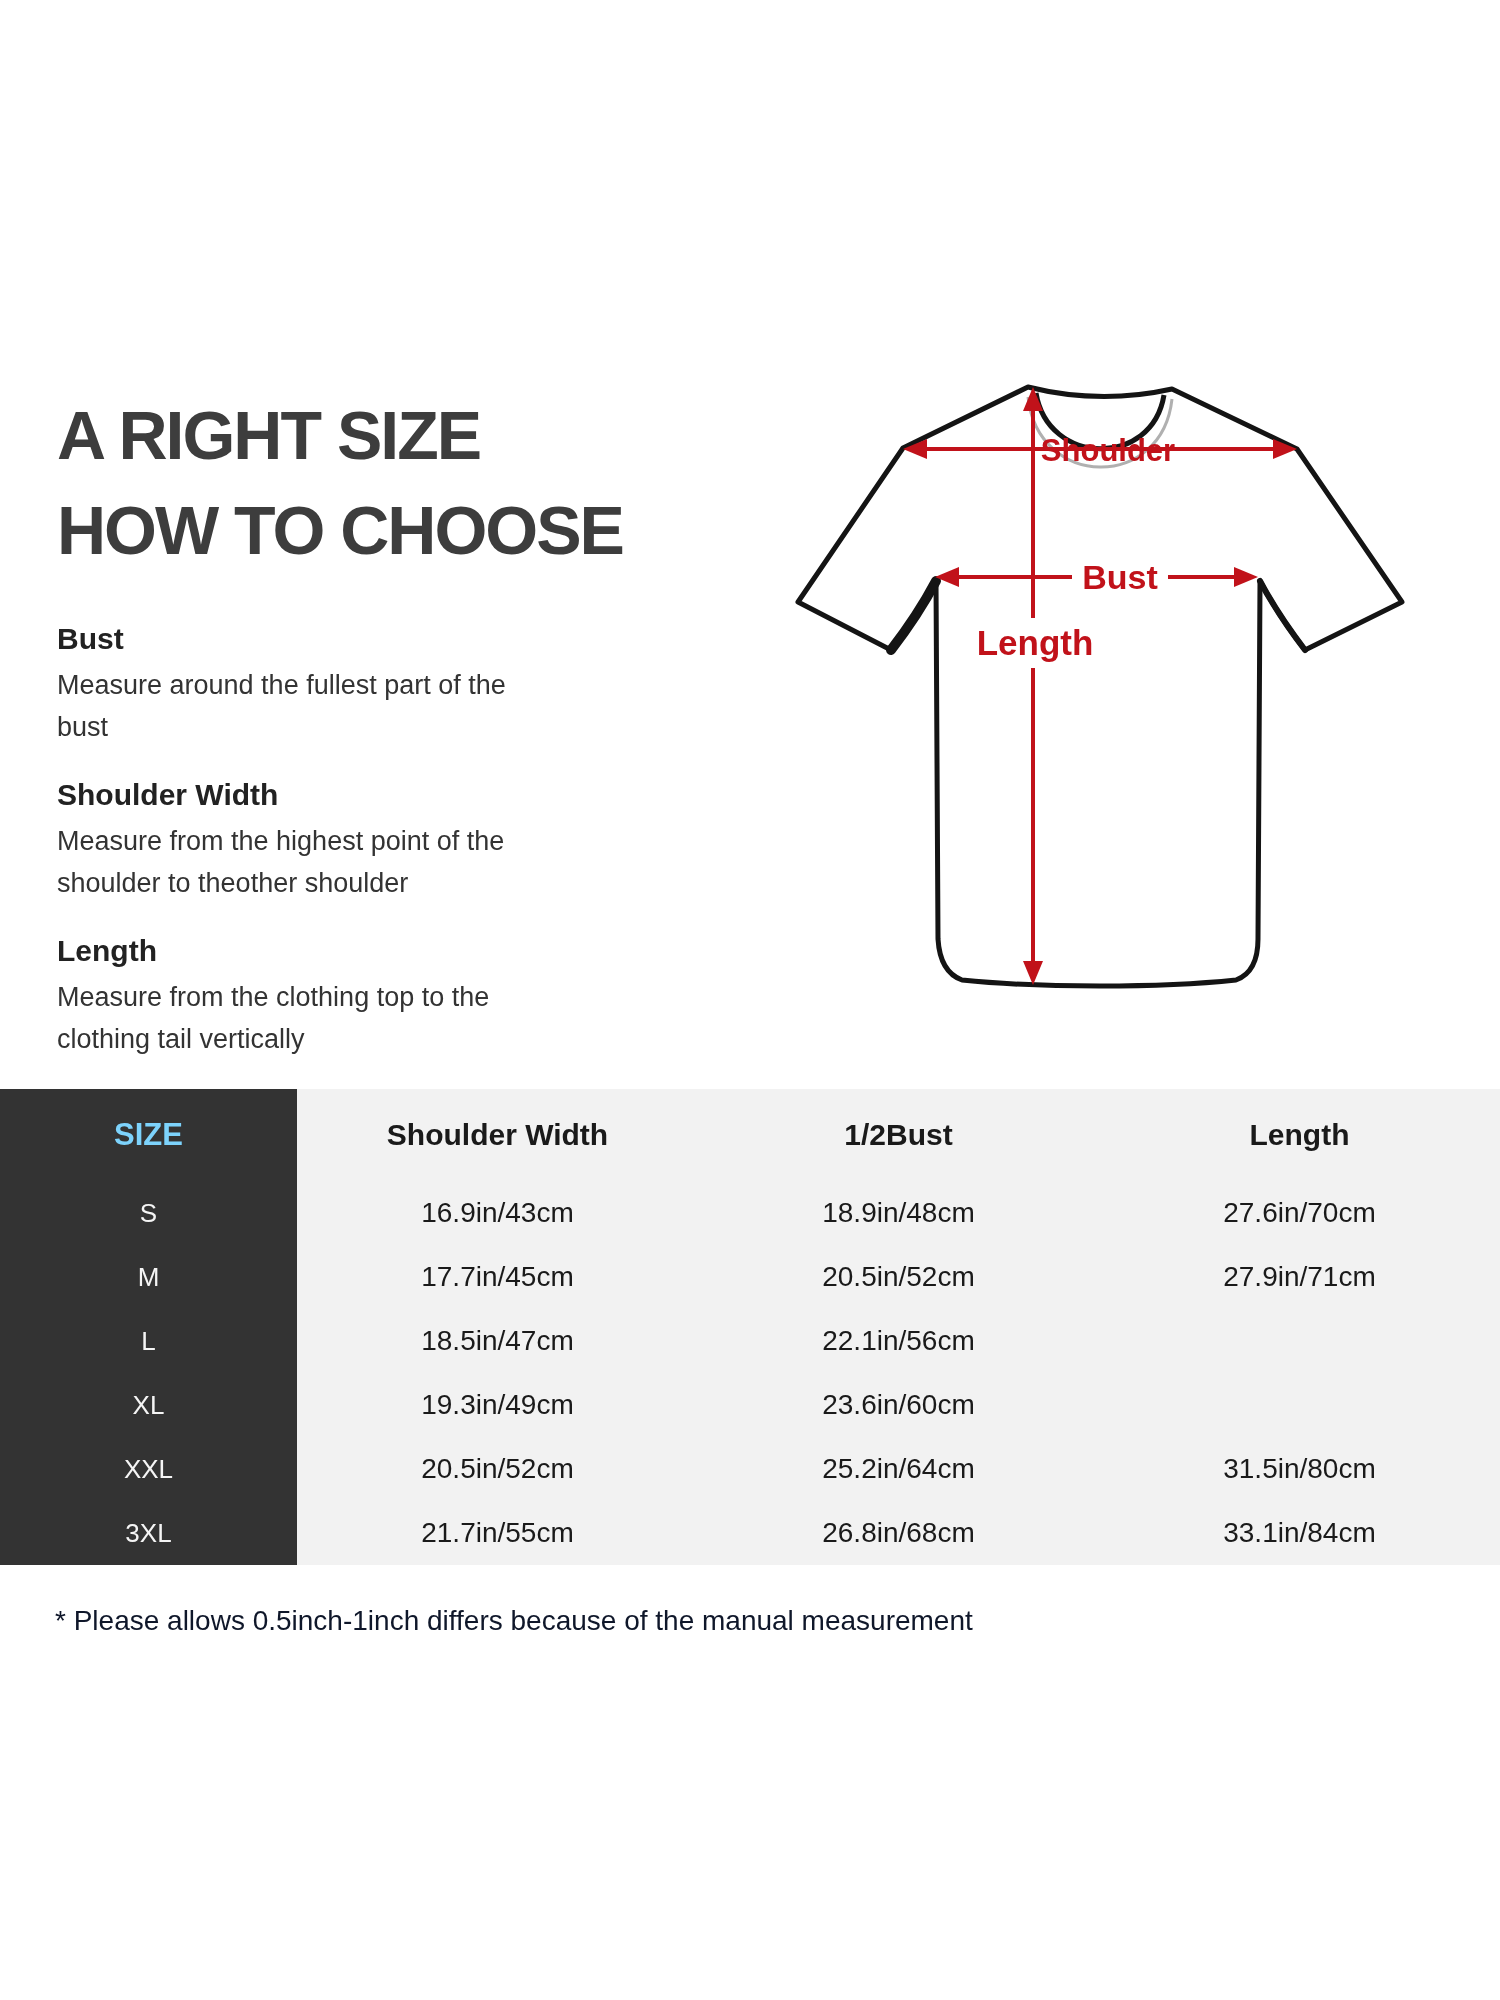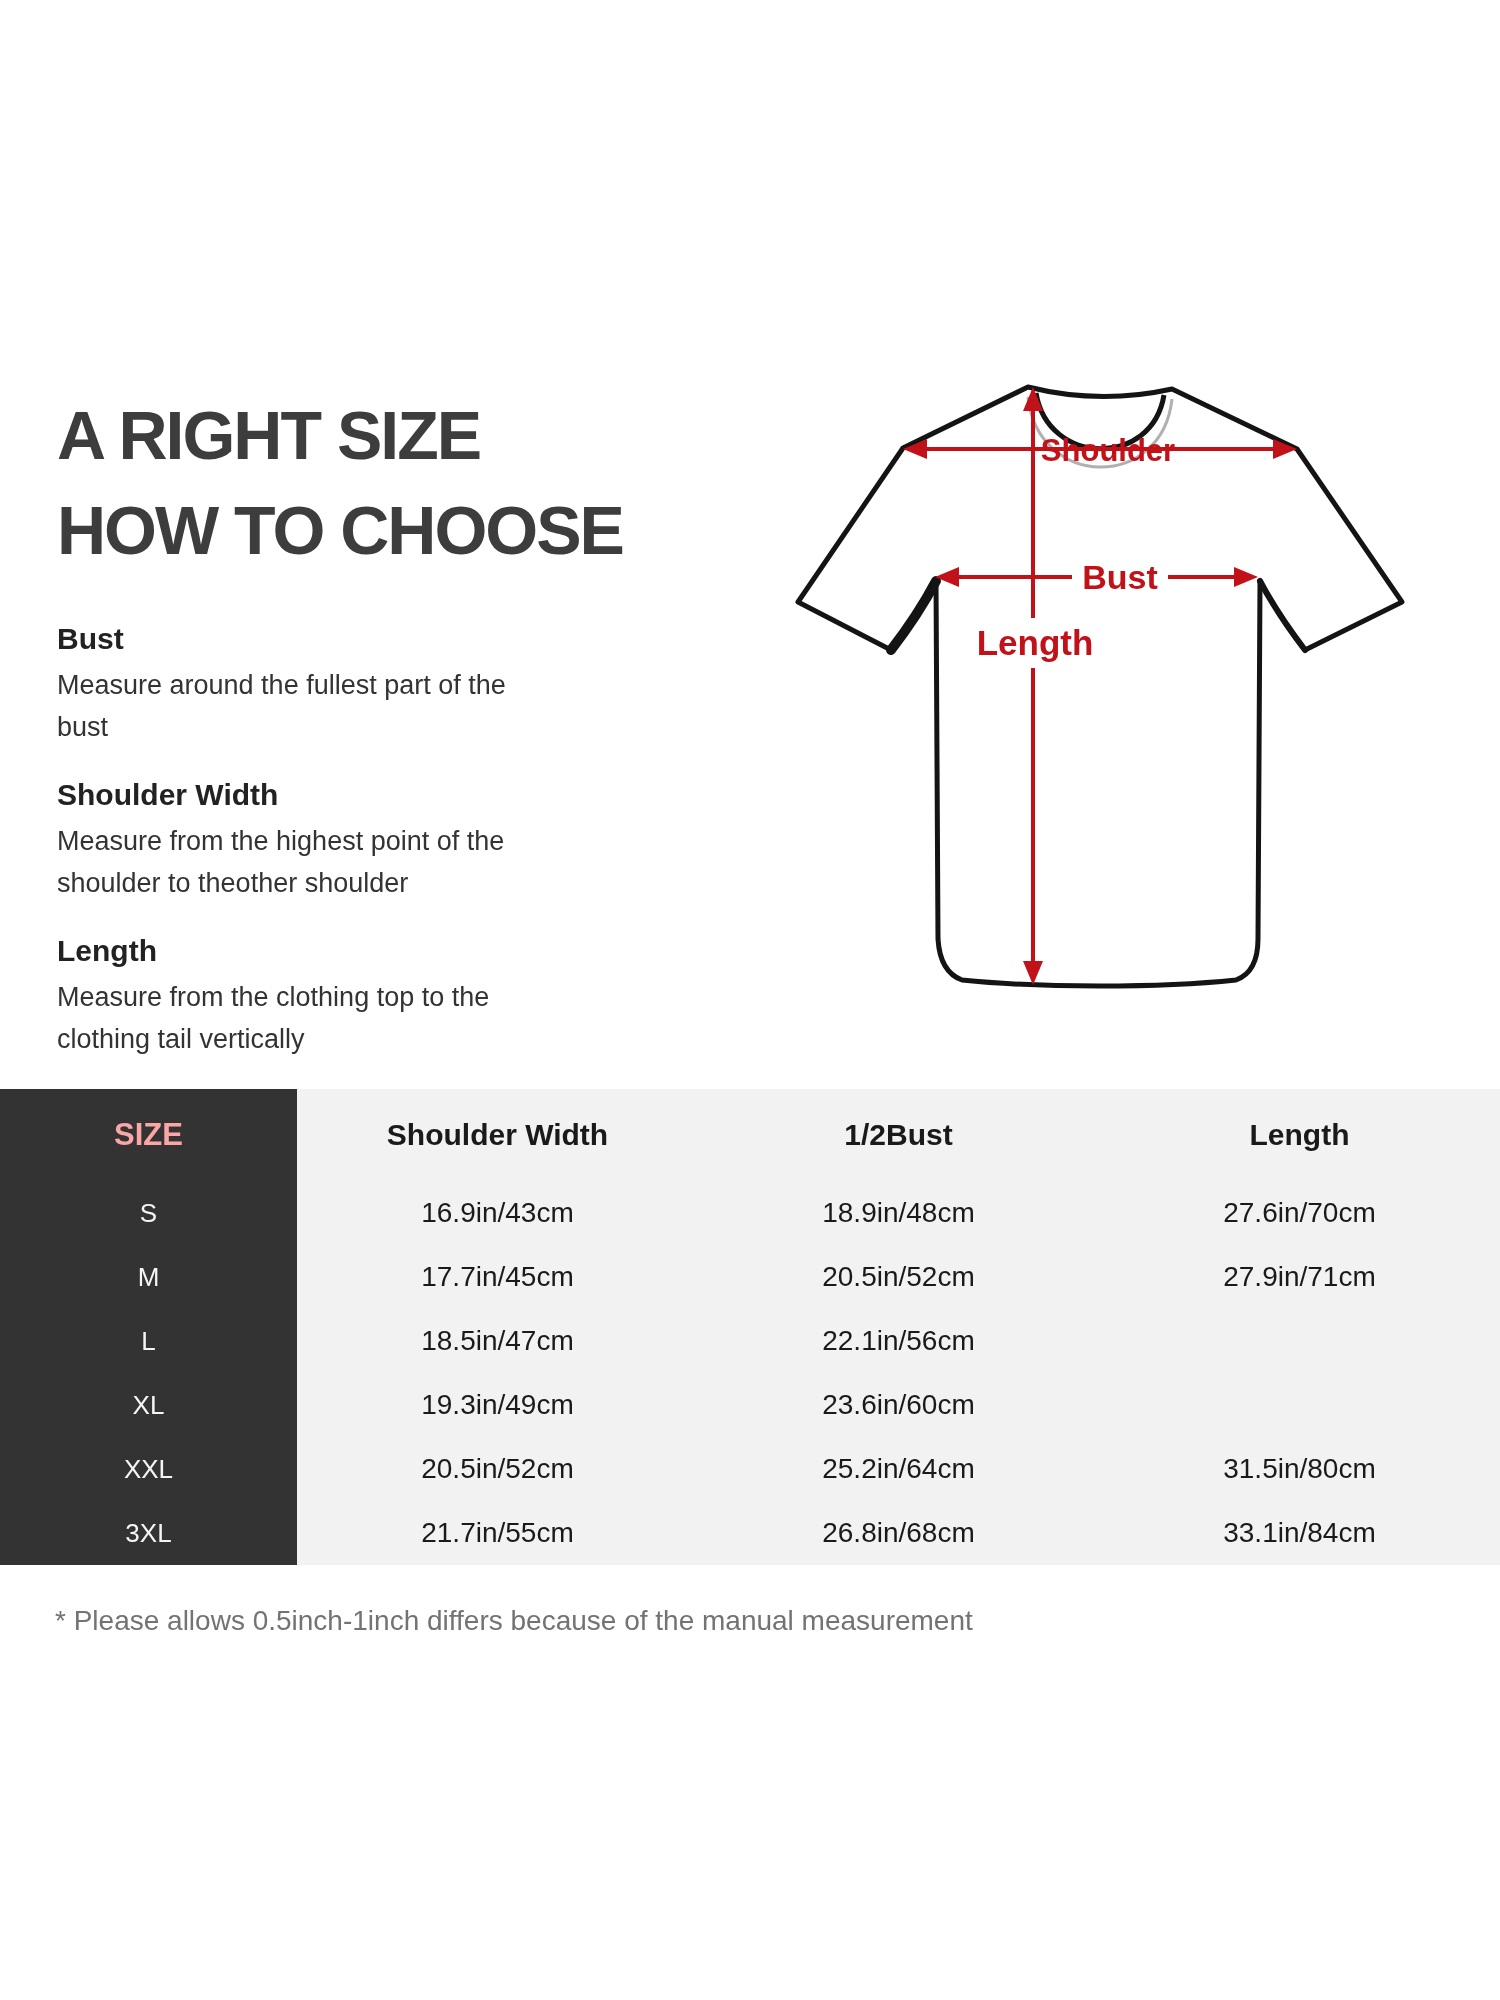--- a/index.html
+++ b/index.html
@@ -21,24 +21,24 @@
   .diagram svg{display:block;width:100%;height:100%;}
   .red-label{font-family:"Liberation Sans", sans-serif;font-weight:700;}
 
   
   .size-table{position:absolute;left:0;top:1089px;width:1500px;background:#f2f2f2;}
   .t-row{display:grid;grid-template-columns:297px 401px 401px 401px;}
   .t-row.header .cell{height:92px;font-weight:700;font-size:30px;}
   .t-row .cell{height:64px;display:flex;align-items:center;justify-content:center;
                font-size:28px;color:#1a1a1a;}
   .t-row .size-cell{background:#333333;color:#f5f5f5;font-size:26px;}
-  .t-row.header .size-cell{font-size:31px;color:#fca5a5;}
+  .t-row.header .size-cell{font-size:31px;color:#7dd3fc;}
 
   
-  .note{position:absolute;left:55px;top:1605px;font-size:28px;color:#737373;}
+  .note{position:absolute;left:55px;top:1605px;font-size:28px;color:#0f172a;}
 </style>
 </head>
 <body>
 
 <div class="page">
 
   <div class="title">
     <div>A RIGHT SIZE</div>
     <div>HOW TO CHOOSE</div>
   </div>

